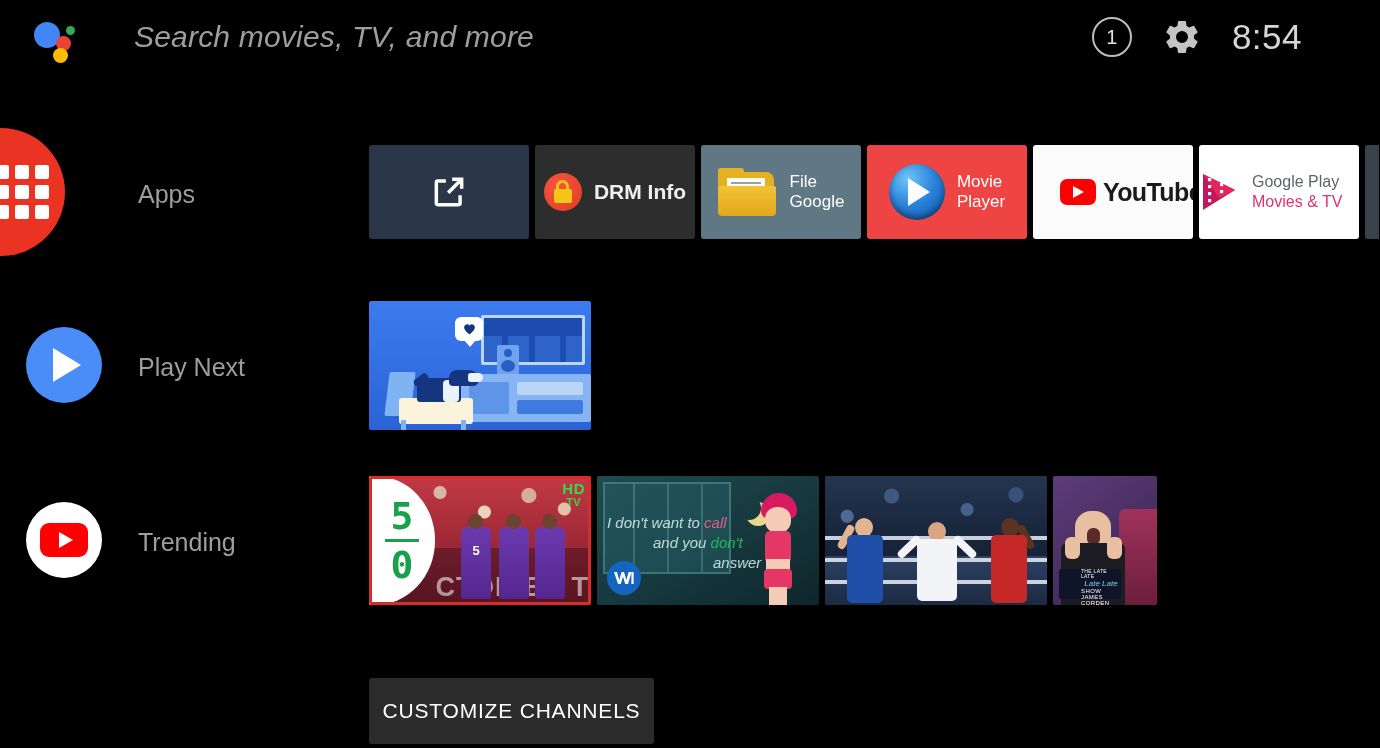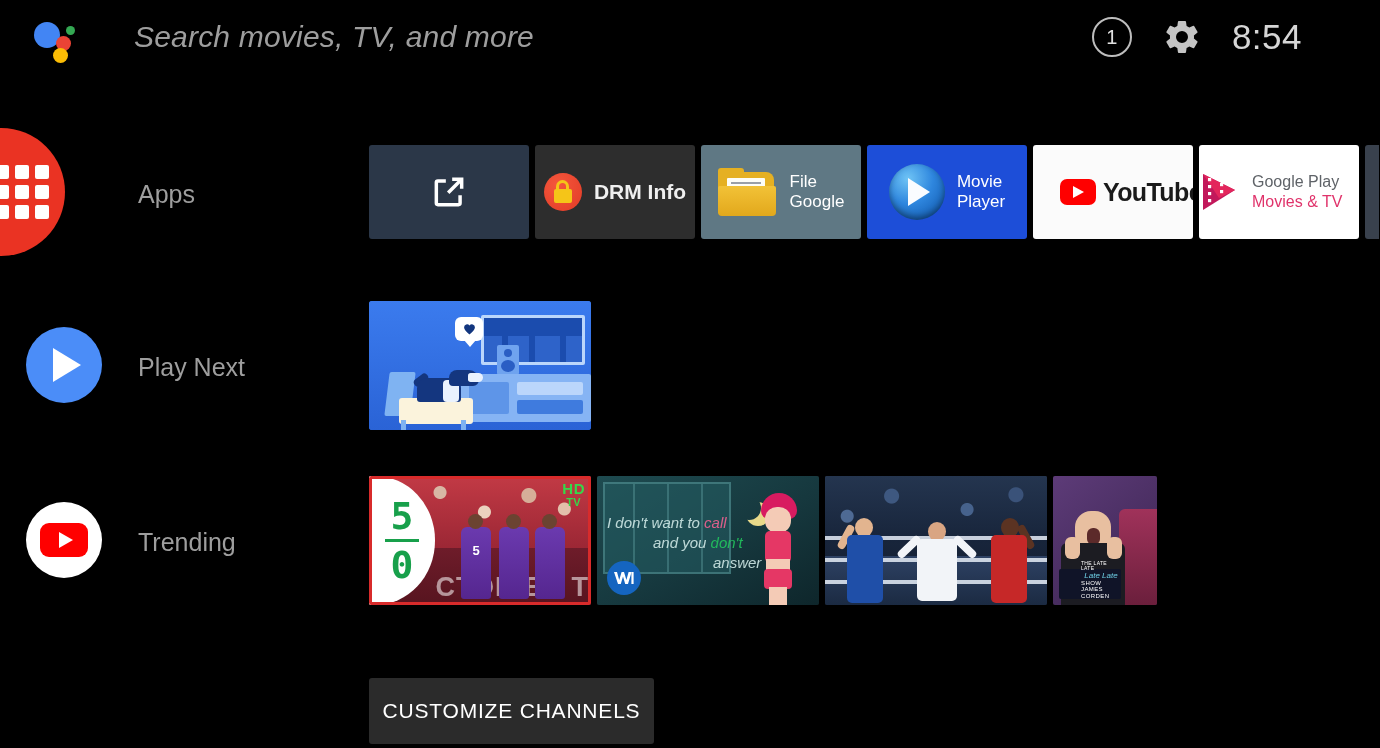--- a/index.html
+++ b/index.html
@@ -531,21 +531,21 @@
     position: absolute; left: 46px; bottom: 46px; width: 15px; height: 22px;
     background: #E8BFA0; border-radius: 6px;
   }
   .t5-bg2 {
     position: absolute; right: 0; bottom: 0; width: 38px; height: 96px;
     background: linear-gradient(#A0325A, #6B1F3C); border-radius: 6px 0 0 0;
   }
   .t5-logo {
     position: absolute; left: 6px; bottom: 6px; width: 62px; height: 30px;
     background: #101428; border-radius: 2px;
-    display: flex; flex-direction: column; align-items: center; justify-content: flex-end;
+    display: flex; flex-direction: column; align-items: center; justify-content: space-between;
     line-height: 1.05;
     padding-left: 22px;
   }
   .t5-logo .a { font-size: 5px; color: #ffffff; letter-spacing: .3px; }
   .t5-logo .b { font-size: 8px; color: #6FD2E8; font-style: italic; }
   .t5-logo .c { font-size: 6px; color: #ffffff; letter-spacing: .4px; }
 
   
   .customize-btn {
     position: absolute; left: 369px; top: 678px;
@@ -626,21 +626,21 @@
             <b></b>
             <b></b>
             <b></b>
           </span>
         <span class="front"></span>
       </span>
       <span class="tile-label">File
 Google</span>
     </div>
 
-    <div class="app-tile" style="background:#1d4ed8;">
+    <div class="app-tile" style="background:#ef4444;">
       <span class="mp-circle">
           <span class="tri"></span>
         </span>
       <span class="tile-label">Movie
 Player</span>
     </div>
 
     <div class="app-tile yt-tile">
       <span class="yt-logo-row">
         <span class="yt-logo-badge">

